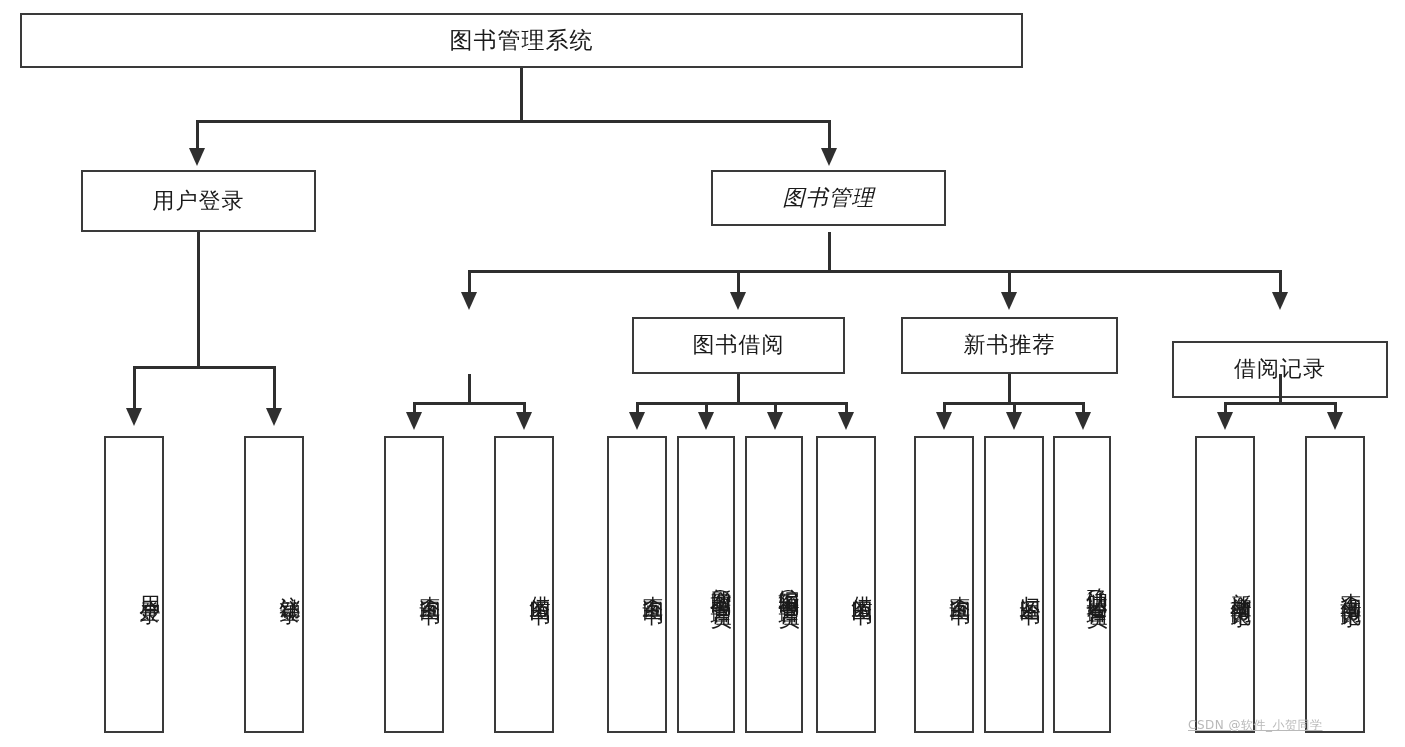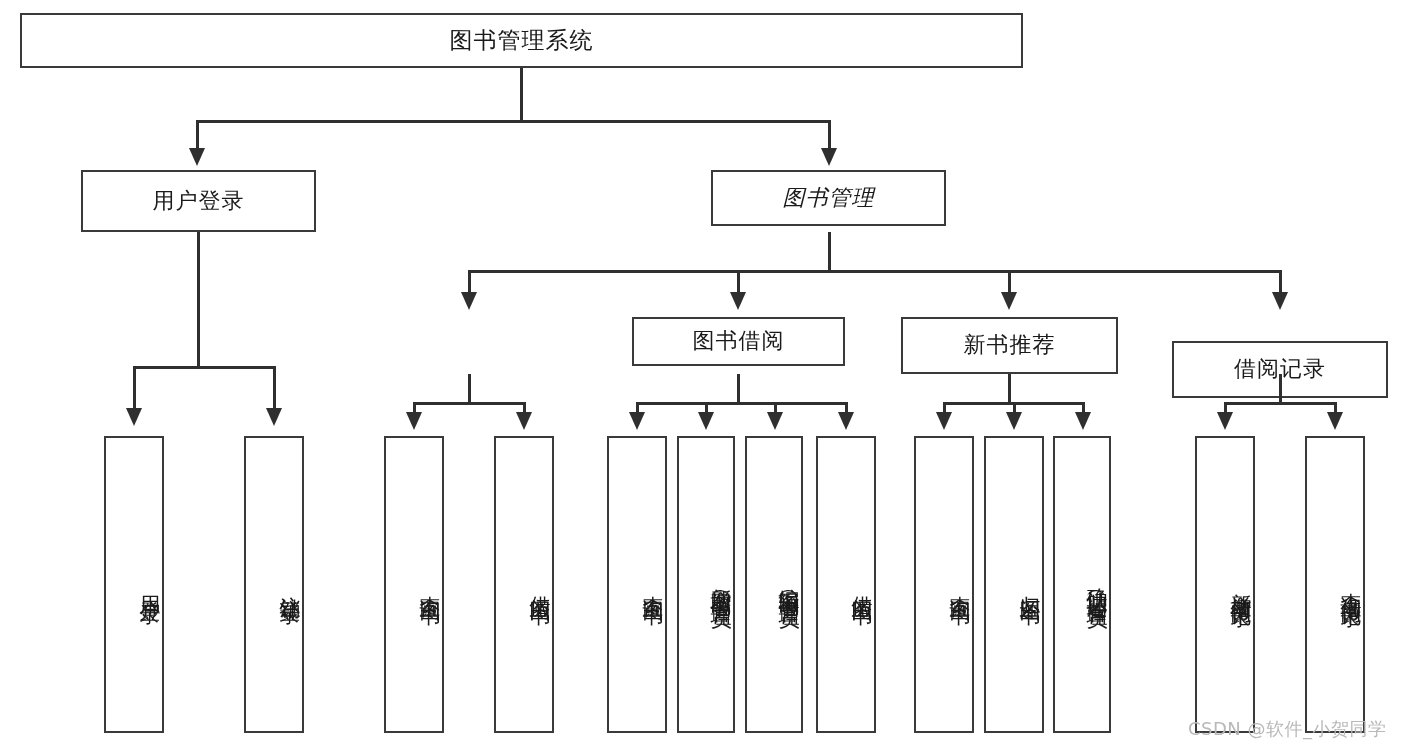--- a/index.html
+++ b/index.html
@@ -72,24 +72,25 @@
   .arrow {
     position: absolute;
     width: 0;
     height: 0;
     border-left: 8px solid transparent;
     border-right: 8px solid transparent;
     border-top: 18px solid #2f2f2f;
   }
   .watermark {
     position: absolute;
-    font-size: 18px;
+    font-size: 12px;
     color: #b9b9b9;
     white-space: nowrap;
     letter-spacing: 0.5px;
+    text-decoration: underline;
   }
 </style>
 </head>
 <body>
 
 <div id="canvas">
 
   <div class="node node-root" style="left:20px; top:13px; width:1003px; height:55px;">图书管理系统</div>
 
   <div class="vline" style="left:520px; top:68px; height:52px;"></div>
@@ -129,21 +130,21 @@
   <div class="vline" style="left:737px; top:270px; height:24px;"></div>
   <div class="arrow" style="left:730px; top:292px;"></div>
 
   <div class="vline" style="left:1008px; top:270px; height:24px;"></div>
   <div class="arrow" style="left:1001px; top:292px;"></div>
 
   <div class="vline" style="left:1279px; top:270px; height:24px;"></div>
   <div class="arrow" style="left:1272px; top:292px;"></div>
 
 
-  <div class="node node-h" style="left:632px; top:317px; width:213px; height:49px;">图书借阅</div>
+  <div class="node node-h" style="left:632px; top:317px; width:213px; height:57px;">图书借阅</div>
 
   <div class="node node-h" style="left:901px; top:317px; width:217px; height:57px;">新书推荐</div>
 
   <div class="node node-h" style="left:1172px; top:317px; width:216px; height:57px;margin-top:24px;">借阅记录</div>
 
   <div class="vline" style="left:468px; top:374px; height:28px;"></div>
   <div class="hline" style="left:414px; top:402px; width:110px;"></div>
   <div class="vline" style="left:413px; top:402px; height:12px;"></div>
   <div class="arrow" style="left:406px; top:412px;"></div>
   <div class="vline" style="left:523px; top:402px; height:12px;"></div>

